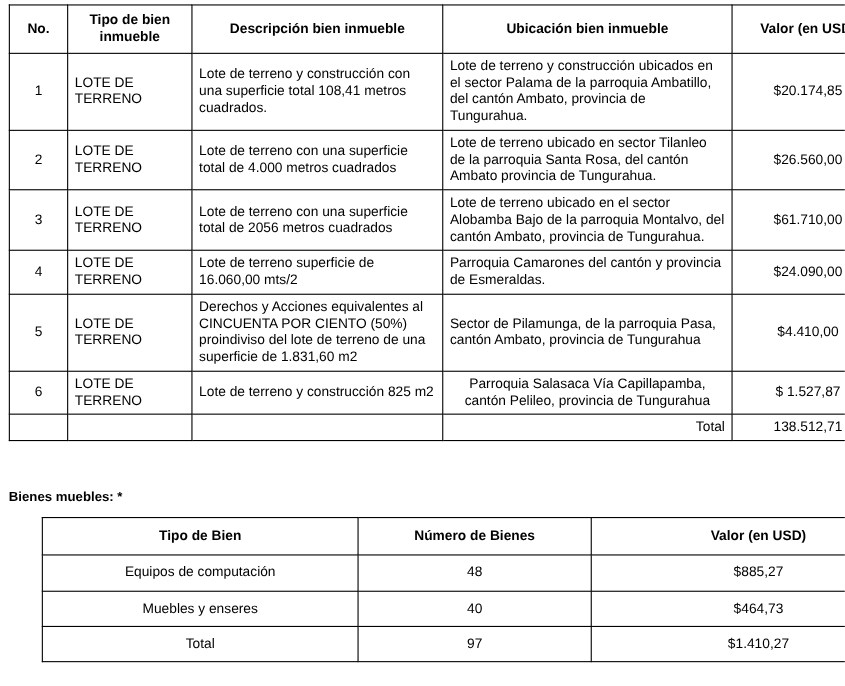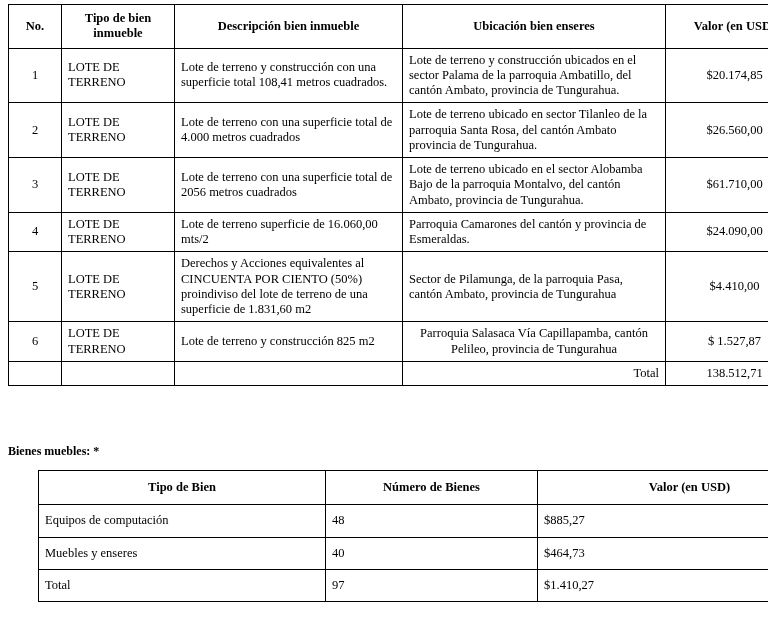--- a/index.html
+++ b/index.html
@@ -13,21 +13,20 @@
     font-family: "Liberation Sans", sans-serif;
     color: #000000;
     font-size: 12.5px;
     overflow: hidden;
   }
   .page {
     position: relative;
     width: 768px;
     height: 624px;
     box-sizing: border-box;
-    font-family: Liberation Serif, serif;
   }
 
   table.doc-table {
     border-collapse: collapse;
     table-layout: fixed;
   }
   table.doc-table td, table.doc-table th {
     border: 1px solid #000000;
     vertical-align: middle;
     padding: 4px 6px;
@@ -88,40 +87,40 @@
     top: 470px;
     width: 692px;
   }
   #muebles-table th {
     text-align: center;
     font-weight: bold;
     font-size: 12.5px;
     padding: 9px 18px;
   }
   #muebles-table td {
-    text-align: left;
+    text-align: center;
     font-size: 12.5px;
     padding: 8px 6px;
   }
   .m-tipo { width: 250px; }
   .m-num { width: 175px; }
   .m-valor { width: 267px; }
 </style>
 </head>
 <body>
 
 <div class="page">
 
   <table class="doc-table" id="inmuebles-table">
     <thead>
       <tr>
         <th class="c-no">No.</th>
         <th class="c-tipo">Tipo de bien inmueble</th>
         <th class="c-desc">Descripción bien inmueble</th>
-        <th class="c-ubic">Ubicación bien enseres</th>
+        <th class="c-ubic">Ubicación bien inmueble</th>
         <th class="c-valor">Valor (en USD)</th>
       </tr>
     </thead>
     <tbody>
       <tr>
         <td class="c-no cell-center">1</td>
         <td class="c-tipo cell-left">LOTE DE TERRENO</td>
         <td class="c-desc cell-left">Lote de terreno y construcción con una superficie total 108,41 metros cuadrados.</td>
         <td class="c-ubic cell-left">Lote de terreno y construcción ubicados en el sector Palama de la parroquia Ambatillo, del cantón Ambato, provincia de Tungurahua.</td>
         <td class="c-valor cell-center">$20.174,85</td>

